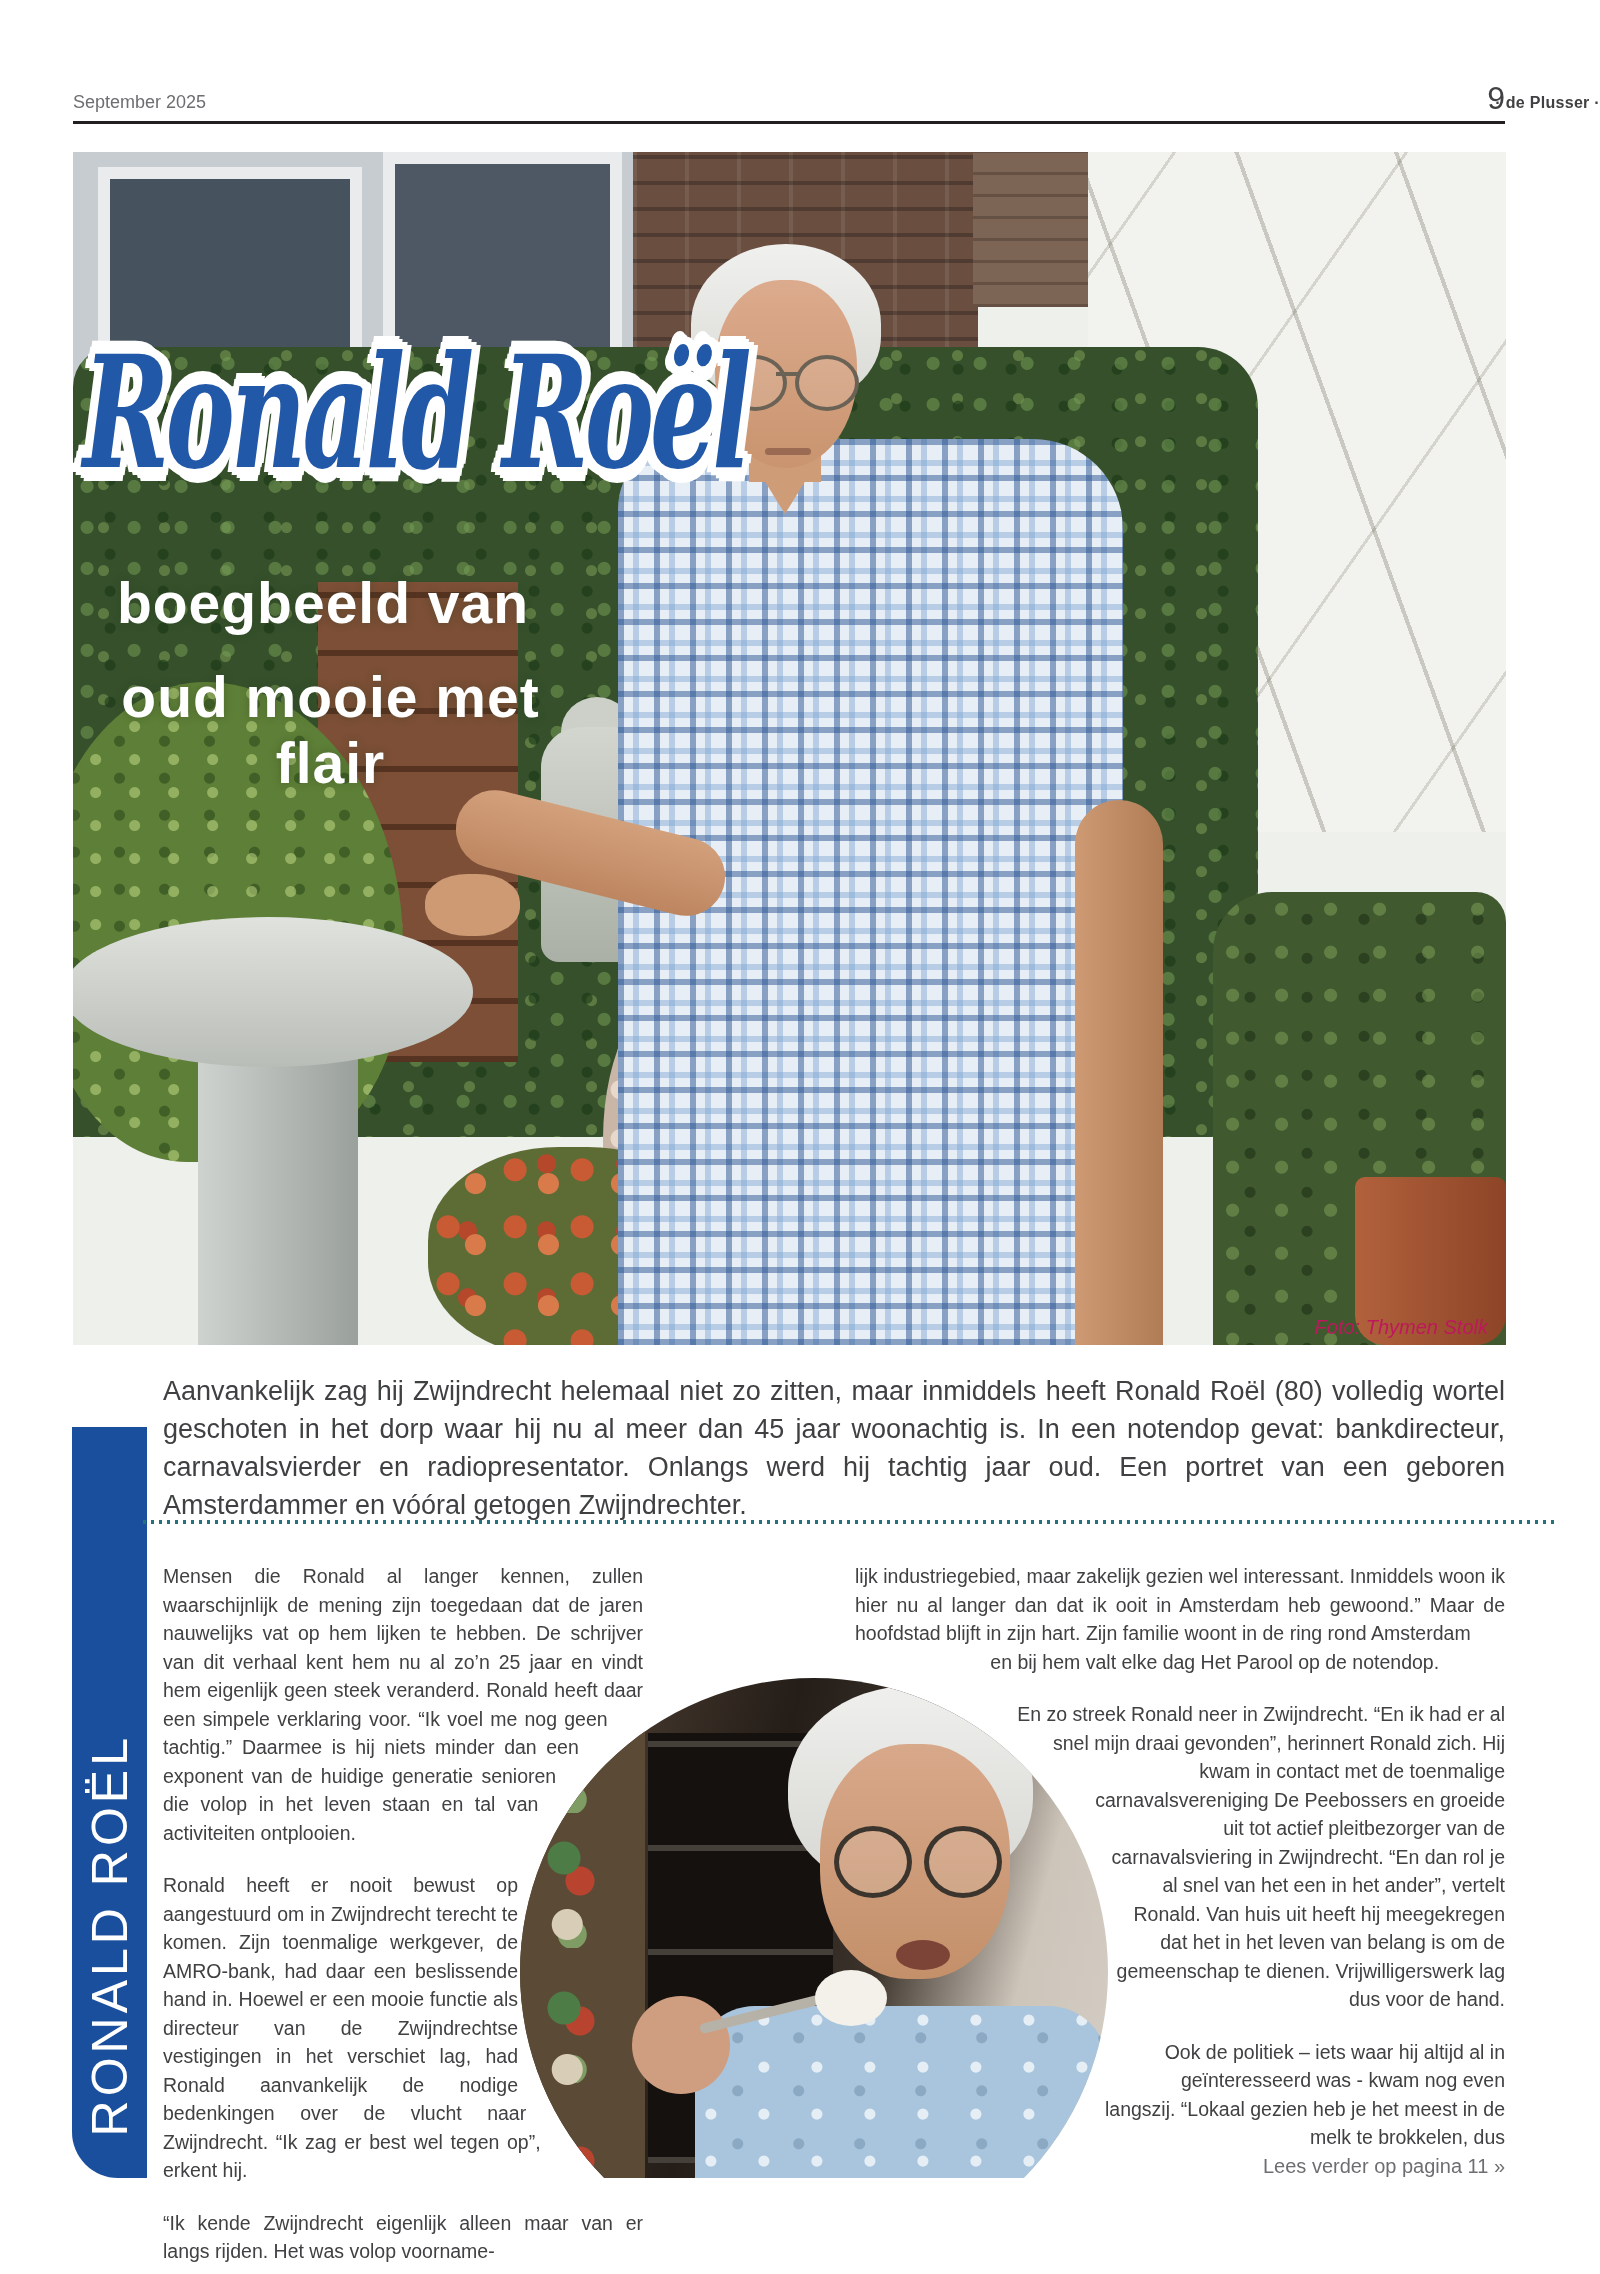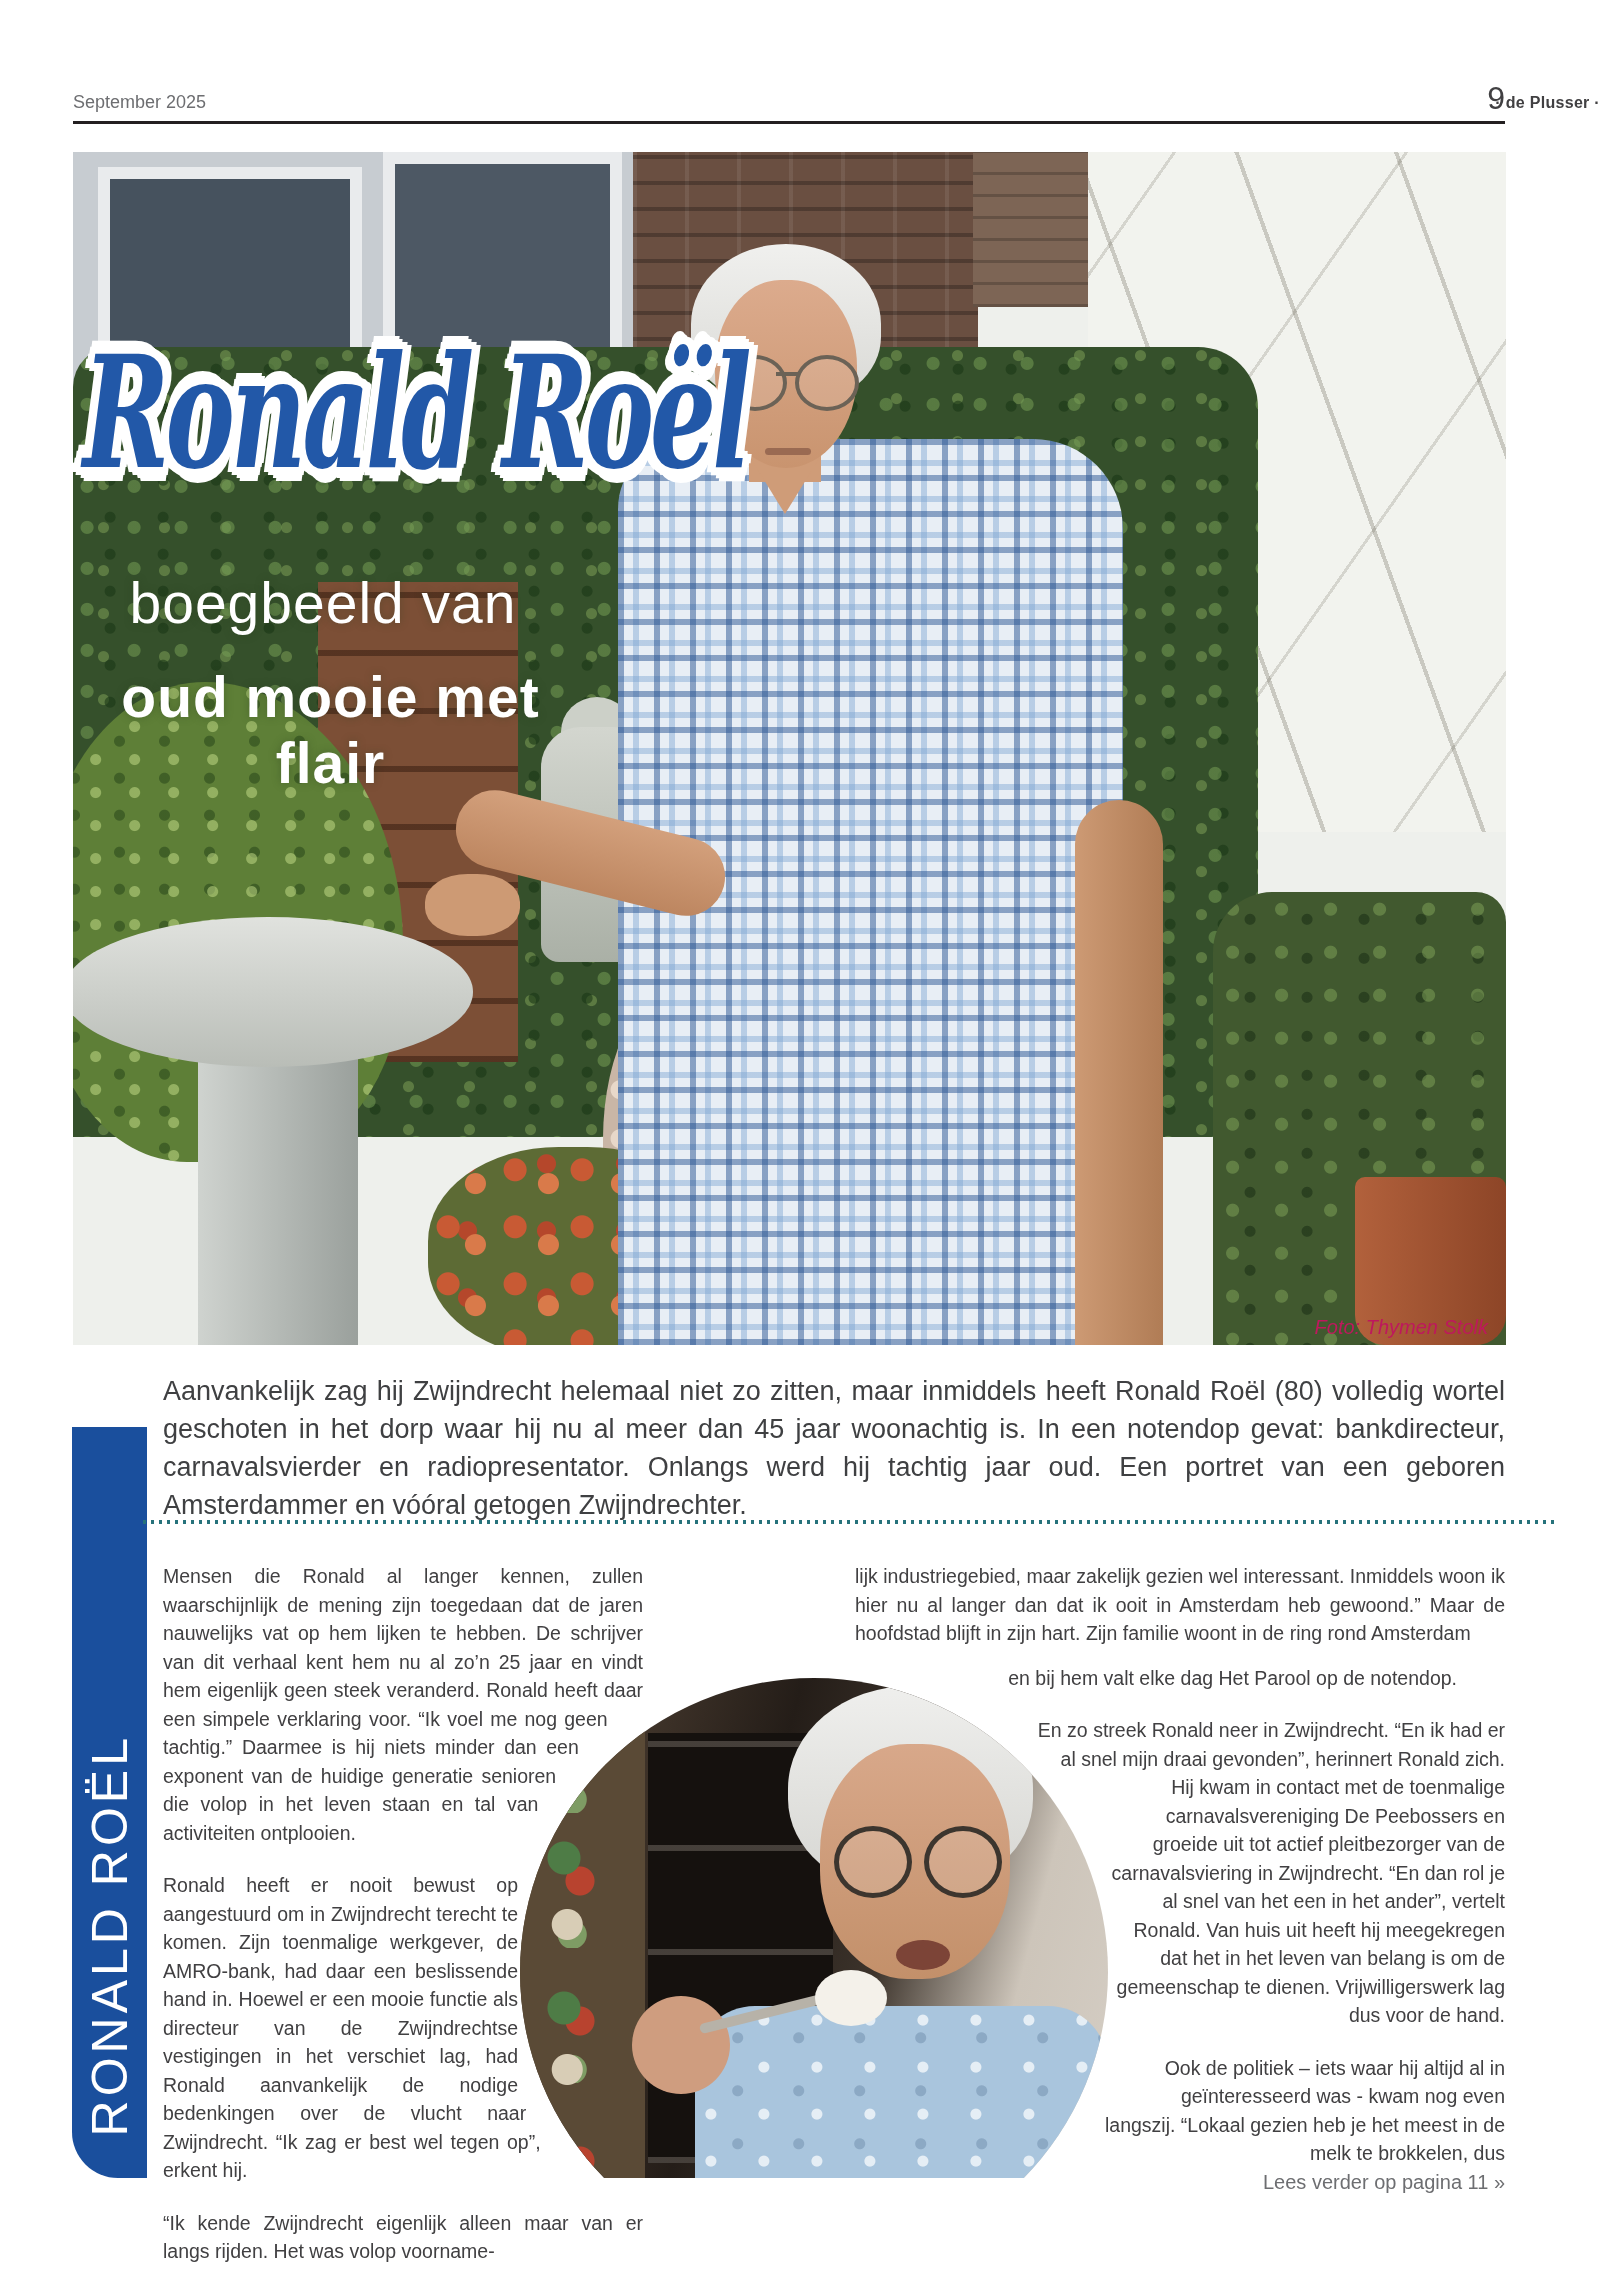--- a/index.html
+++ b/index.html
@@ -77,21 +77,21 @@
   .collar{left:664px;top:284px;width:96px;height:78px;background:#cf9c78;clip-path:polygon(0 0,100% 0,50% 100%);}
   .arm-left{left:380px;top:662px;width:275px;height:78px;border-radius:40px;background:linear-gradient(#d3a07c,#bd8660);transform:rotate(14deg);}
   .hand-left{left:352px;top:722px;width:95px;height:62px;border-radius:45%;background:#cd9a74;}
   .arm-right{left:1002px;top:648px;width:88px;height:545px;border-radius:44px 44px 0 0;background:linear-gradient(90deg,#cd9a74,#b07c55);}
 
   
   .script{left:10px;top:168px;width:560px;font-family:"DejaVu Serif",serif;font-style:italic;font-weight:700;
     font-size:104px;letter-spacing:-4px;color:#2258a8;transform:scaleY(1.5);transform-origin:top left;white-space:nowrap;
     text-shadow:-7px 0 0 #fff,7px 0 0 #fff,0 -7px 0 #fff,0 7px 0 #fff,-5px -5px 0 #fff,5px -5px 0 #fff,
       -5px 5px 0 #fff,5px 5px 0 #fff,-9px 3px 0 #fff,9px -3px 0 #fff,3px 9px 0 #fff,-3px -9px 0 #fff;}
-  .sub1{left:25px;top:418px;width:450px;text-align:center;font-size:57px;font-weight:400;color:#fff;letter-spacing:1px;text-shadow:0 0 8px rgba(40,60,30,.35);}
+  .sub1{left:25px;top:418px;width:450px;text-align:center;font-size:57px;font-weight:700;color:#fff;letter-spacing:1px;text-shadow:0 0 8px rgba(40,60,30,.35);}
   .sub2{left:-5px;top:512px;width:525px;text-align:center;font-size:57px;font-weight:700;color:#fff;letter-spacing:1px;text-shadow:0 0 8px rgba(40,60,30,.35);}
   .credit{right:18px;bottom:6px;font-size:20px;font-style:italic;color:#be185d;}
 
   
   .lede{left:163px;top:1372px;width:1342px;font-size:27px;line-height:38px;color:#3f4042;text-align:justify;}
   .blue-bar{left:72px;top:1427px;width:75px;height:751px;background:#1a4f9d;border-radius:0 0 0 46px;}
   .bar-label{position:absolute;bottom:42px;left:50%;transform:translateX(-50%) rotate(180deg);
     writing-mode:vertical-rl;font-size:50px;font-weight:300;letter-spacing:4px;color:#ffffff;white-space:nowrap;}
   .dots{left:143px;top:1520px;width:1413px;height:4px;
     background:repeating-linear-gradient(90deg,#26727b 0 3px,transparent 3px 8px);}
@@ -193,21 +193,21 @@
 
 <div class="col col-left">
   <div class="shim-right"></div>
   <p class="jus">Mensen die Ronald al langer kennen, zullen waarschijnlijk de mening zijn toegedaan dat de jaren nauwelijks vat op hem lijken te hebben. De schrijver van dit verhaal kent hem nu al zo’n 25 jaar en vindt hem eigenlijk geen steek veranderd. Ronald heeft daar een simpele verklaring voor. “Ik voel me nog geen tachtig.” Daarmee is hij niets minder dan een exponent van de huidige generatie senioren die volop in het leven staan en tal van activiteiten ontplooien.</p>
   <p class="jus">Ronald heeft er nooit bewust op aangestuurd om in Zwijndrecht terecht te komen. Zijn toenmalige werkgever, de AMRO-bank, had daar een beslissende hand in. Hoewel er een mooie functie als directeur van de Zwijndrechtse vestigingen in het verschiet lag, had Ronald aanvankelijk de nodige bedenkingen over de vlucht naar Zwijndrecht. “Ik zag er best wel tegen op”, erkent hij.</p>
   <p class="jus">“Ik kende Zwijndrecht eigenlijk alleen maar van er langs rijden. Het was volop voorname-</p>
 </div>
 
 <div class="col col-right">
   <div class="shim-left"></div>
-  <p class="jus" style="margin-bottom:16px;">lijk industriegebied, maar zakelijk gezien wel interessant. Inmiddels woon ik hier nu al langer dan dat ik ooit in Amsterdam heb gewoond.” Maar de hoofdstad blijft in zijn hart. Zijn familie woont in de ring rond Amsterdam</p>
+  <p class="jus" style="margin-bottom:0;">lijk industriegebied, maar zakelijk gezien wel interessant. Inmiddels woon ik hier nu al langer dan dat ik ooit in Amsterdam heb gewoond.” Maar de hoofdstad blijft in zijn hart. Zijn familie woont in de ring rond Amsterdam</p>
   <p class="ctr">en bij hem valt elke dag Het Parool op de notendop.</p>
   <p class="rgt">En zo streek Ronald neer in Zwijndrecht. “En ik had er al snel mijn draai gevonden”, herinnert Ronald zich. Hij kwam in contact met de toenmalige carnavalsvereniging De Peebossers en groeide uit tot actief pleitbezorger van de carnavalsviering in Zwijndrecht. “En dan rol je al snel van het een in het ander”, vertelt Ronald. Van huis uit heeft hij meegekregen dat het in het leven van belang is om de gemeenschap te dienen. Vrijwilligerswerk lag dus voor de hand.</p>
   <p class="rgt" style="margin-bottom:0;">Ook de politiek – iets waar hij altijd al in geïnteresseerd was - kwam nog even langszij.  “Lokaal gezien heb je het meest in de melk te brokkelen, dus</p>
   <p class="rgt continuation">Lees verder op pagina 11 »</p>
 </div>
 
 <div class="abs circle-wrap">
   <div class="circle">
     <div class="mkt"></div>
     <div class="shelf"></div>

